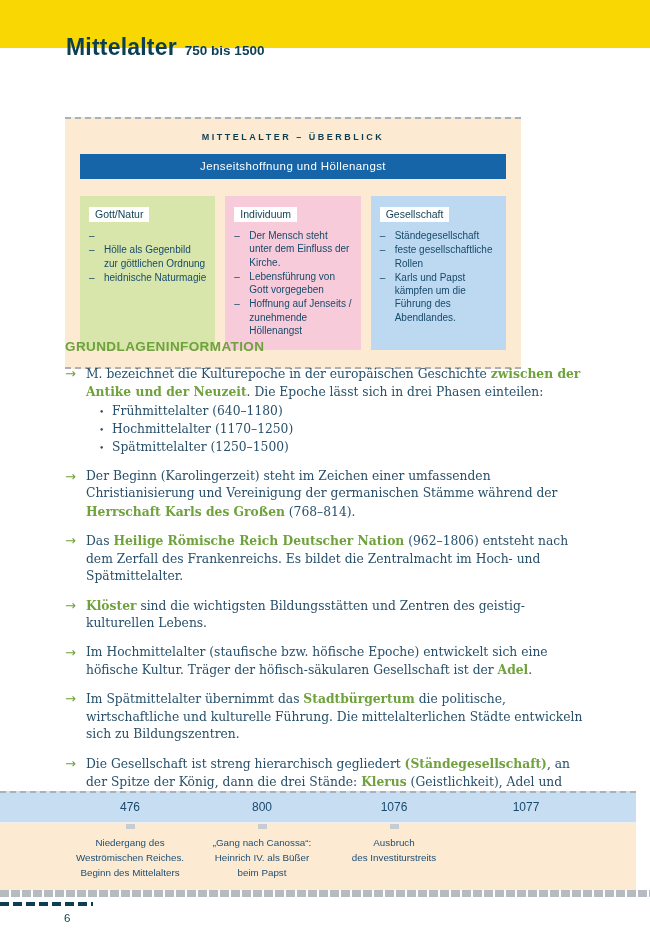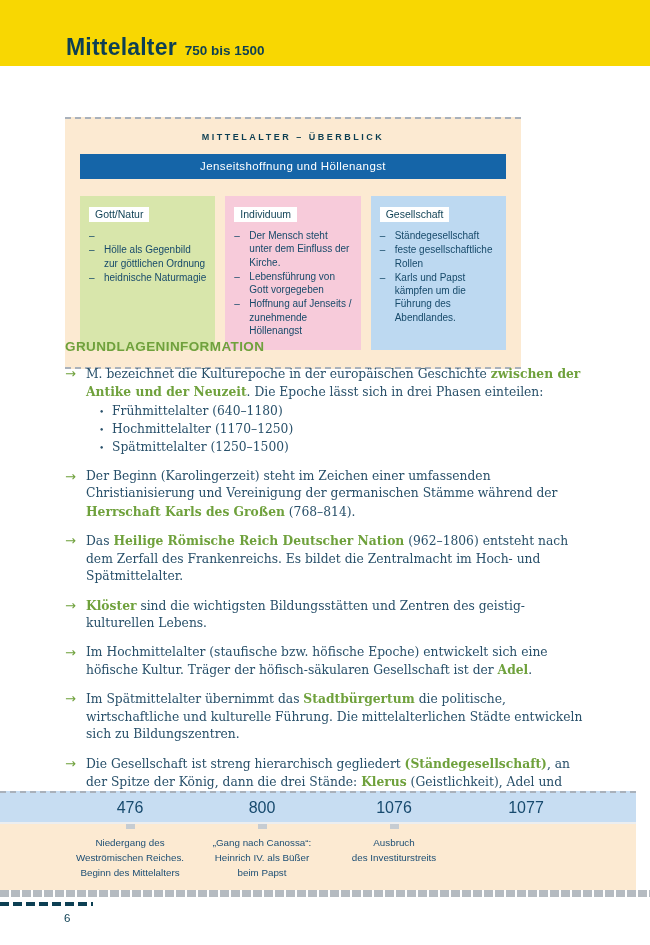--- a/index.html
+++ b/index.html
@@ -9,21 +9,21 @@
     --tl-blue:#c7ddf2; --dash-gray:#a9b1bb;
   }
   *{margin:0;padding:0;box-sizing:border-box;}
   html,body{width:650px;}
   body{
     width:650px;height:945px;position:relative;background:#fff;
     font-family:"Liberation Sans",sans-serif;overflow:hidden;
   }
   
   .band{
-    height:66px;background:var(--header-yellow);
+    height:48px;background:var(--header-yellow);
     display:flex;align-items:baseline;padding:34px 0 0 66px;
   }
   .band h1{font-size:23px;font-weight:bold;color:var(--navy);letter-spacing:.2px;}
   .band .subtitle{font-size:13.5px;font-weight:bold;color:var(--navy);margin-left:8px;}
   
   .overview{
     position:absolute;left:65px;top:117px;width:456px;
     background:var(--peach);
     border-top:2px dashed var(--dash-gray);
     border-bottom:2px dashed var(--dash-gray);
@@ -65,21 +65,21 @@
   .sub-item{display:flex;}
   .sub-item .dot{width:13px;flex:none;font-size:9px;line-height:2;}
   
   .timeline{position:absolute;left:0;top:791px;width:650px;}
   .tl-band{width:636px;}
   .tl-years{
     background:var(--tl-blue);border-top:2px dashed var(--dash-gray);
     height:31px;display:flex;padding-left:64px;
   }
   .tl-year{
-    width:132px;text-align:center;font-size:16px;color:#174a6e;
+    width:132px;text-align:center;font-size:12px;color:#174a6e;
     line-height:29px;
   }
   .tl-sep{height:2px;background:#9aa1aa;border-bottom:2px solid #eceef0;}
   .tl-desc{
     background:var(--peach);display:flex;padding:0 0 9px 64px;min-height:52px;
   }
   .tl-event-wrap{width:132px;display:flex;flex-direction:column;align-items:center;}
   .tl-tick{width:9px;height:5px;background:#c6ccd2;margin-bottom:6px;}
   .tl-event{
     text-align:center;font-size:9.8px;line-height:1.55;color:#1c4e74;width:132px;

